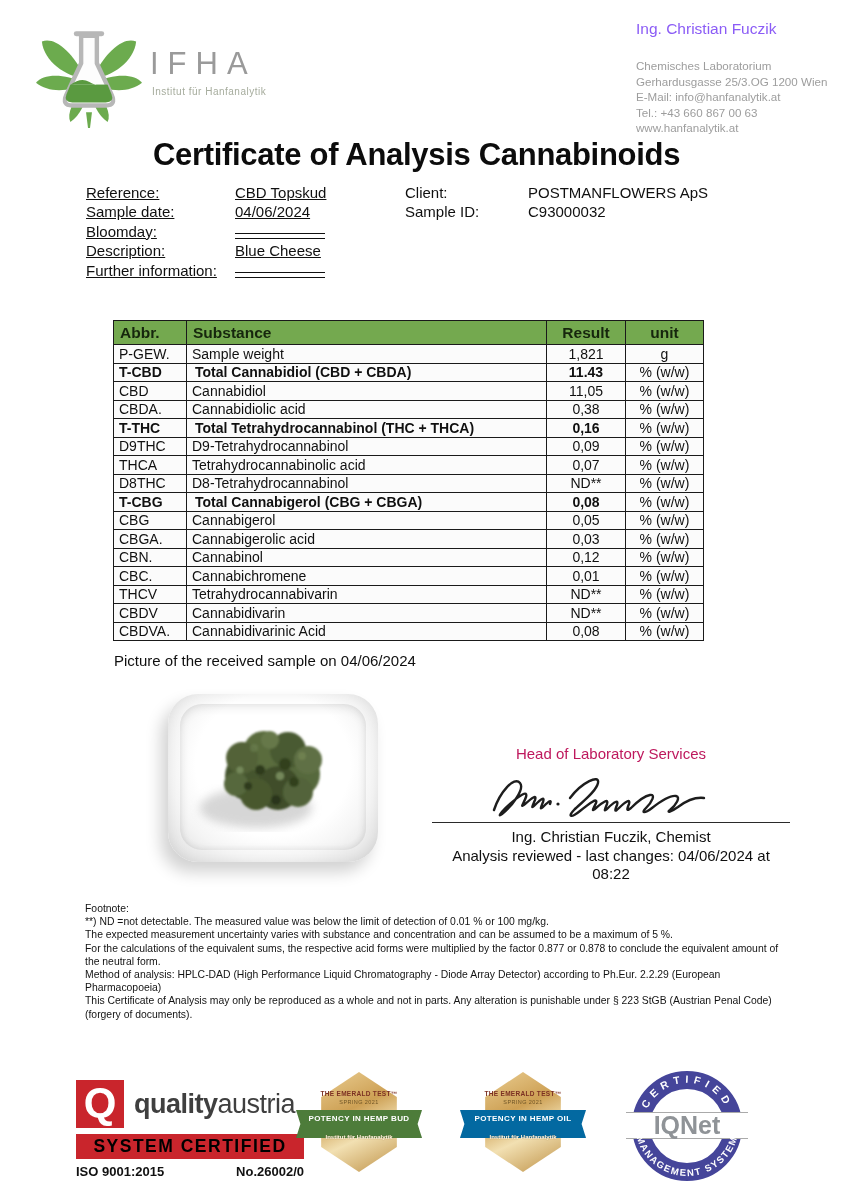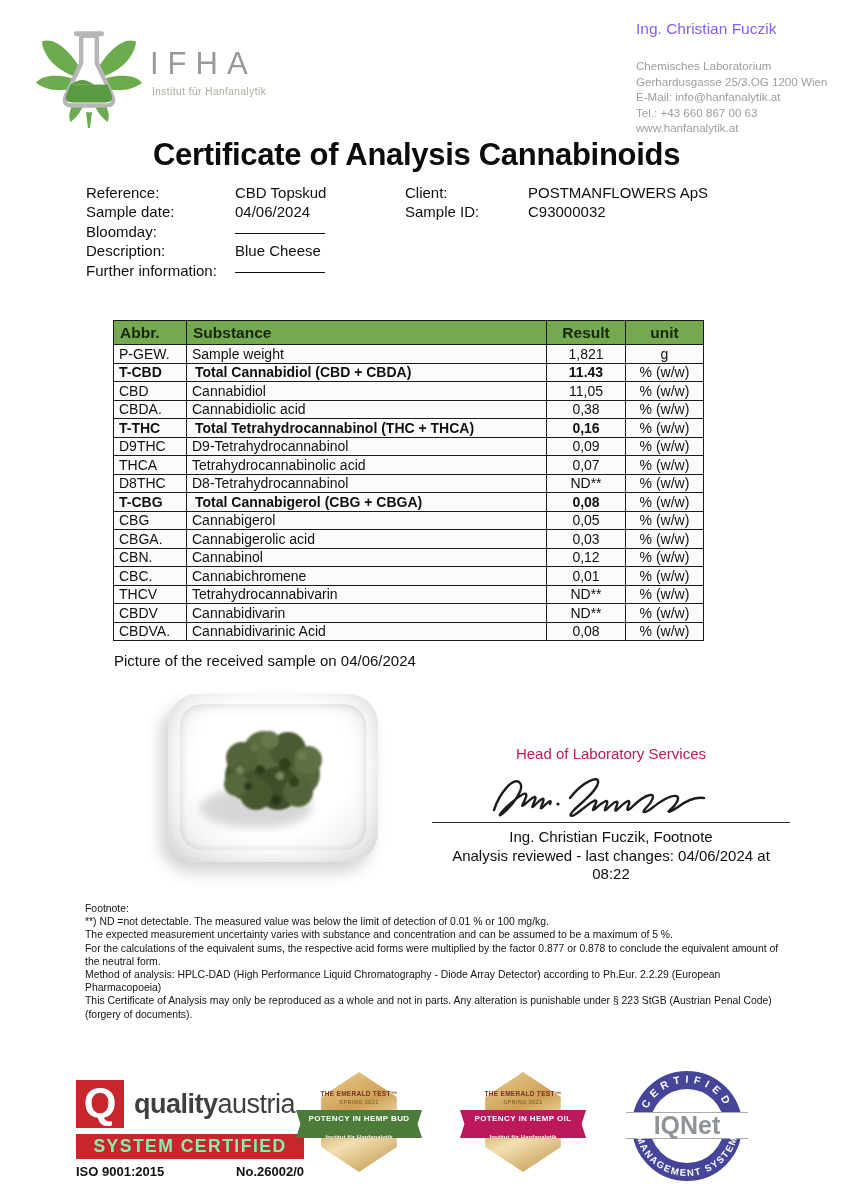--- a/index.html
+++ b/index.html
@@ -13,21 +13,21 @@
   .contact { position:absolute; left:636px; top:20px; width:210px; }
   .contact-name { font-size:15.5px; color:#8b5cf6; margin-bottom:20px; }
   .contact-line { font-size:11.6px; color:#9d9d9d; line-height:15.6px; }
 
   
   .doc-title { position:absolute; left:-8px; top:137px; width:849px; text-align:center;
     font-size:31px; font-weight:800; letter-spacing:-.3px; color:#0c0c0c; }
 
   
   .info-block { position:absolute; font-size:15px; color:#101010; }
-  .info-left  { left:86px;  top:184px; width:300px; }
+  .info-left  { left:86px;  top:184px; width:300px;text-decoration:underline; }
   .info-right { left:405px; top:184px; width:330px; }
   .info-row { display:flex; height:19.4px; align-items:flex-start; }
   .info-left  .lbl { width:149px; flex:none; }
   .info-right .lbl { width:123px; flex:none; }
   .info-row .val { white-space:nowrap; }
 
   
   table.results { position:absolute; left:113px; top:320px; width:590px;
     border-collapse:collapse; table-layout:fixed; }
   table.results col.c1{width:73px} table.results col.c2{width:360px}
@@ -65,38 +65,38 @@
   .footnote { position:absolute; left:85px; top:902px; width:708px; font-size:10.4px;
     line-height:13.2px; color:#131313; }
 
   
   .qa { position:absolute; left:76px; top:1080px; width:228px; }
   .qa-top { display:flex; align-items:center; gap:10px; }
   .qa-q { width:48px; height:48px; background:#c9252c; color:#fff; font-weight:800; font-size:42px;
     line-height:46px; text-align:center; flex:none; }
   .qa-brand { font-size:27px; color:#3f3f3f; letter-spacing:-.5px; white-space:nowrap; }
   .qa-brand b { font-weight:800; }
-  .qa-bar { margin-top:6px; height:25px; background:#c9252c; color:#86efac; font-weight:800;
+  .qa-bar { margin-top:6px; height:25px; background:#c9252c; color:#000000; font-weight:800;
     font-size:17.5px; letter-spacing:1.5px; line-height:25px; text-align:center; }
   .qa-iso { display:flex; justify-content:space-between; margin-top:5px; font-weight:700; font-size:13px; color:#111; }
 
   .emerald { position:absolute; width:130px; height:112px; }
   .em-bud { left:294px; top:1072px; } .em-oil { left:458px; top:1072px; }
   .hex { position:absolute; left:22px; top:0; width:86px; height:100px;
     background:linear-gradient(155deg,#ecd095 0%,#cda054 38%,#f2e0b2 62%,#bc8e42 100%);
     clip-path:polygon(50% 0,94% 25%,94% 75%,50% 100%,6% 75%,6% 25%); }
   .hex-top { position:absolute; left:0; top:18px; width:130px; text-align:center;
     font-size:6.5px; font-weight:700; color:#7c3023; letter-spacing:.3px; }
   .hex-season { position:absolute; left:0; top:27px; width:130px; text-align:center;
     font-size:5.5px; color:#6f5526; letter-spacing:.4px; }
   .ribbon { position:absolute; left:2px; right:2px; top:38px; height:28px; color:#fff;
     font-size:8px; font-weight:700; letter-spacing:.4px; line-height:17px; text-align:center;
     clip-path:polygon(0 0,100% 0,96.5% 50%,100% 100%,0 100%,3.5% 50%);
     box-shadow:0 1px 2px rgba(0,0,0,.25); }
-  .em-bud .ribbon { background:#4d7c3a; } .em-oil .ribbon { background:#be185d; }
+  .em-bud .ribbon { background:#4d7c3a; } .em-oil .ribbon { background:#0369a1; }
   .hex-sub { position:absolute; left:0; top:62px; width:130px; text-align:center;
     font-size:6px; font-weight:700; color:#fff8e8; text-shadow:0 0 1px rgba(120,80,20,.8); }
 
   .iqnet { position:absolute; left:622px; top:1060px; }
 </style>
 </head>
 <body>
 
 <div class="page">
 
@@ -322,21 +322,21 @@
   </div>
 
   <div class="sig-block">
     <div class="sig-heading">Head of Laboratory Services</div>
     <svg class="sig-art" width="250" height="58" viewBox="0 0 250 58">
       <path d="M8,46 C14,28 28,12 34,19 C39,25 26,42 16,50 C11,54 15,48 24,40 C34,31 42,26 40,33 C38,39 33,45 39,40 C46,34 51,30 49,36 C47,41 44,46 49,41 C55,35 59,32 57,38 C55,43 53,47 58,42 C63,37 66,35 64,40" fill="none" stroke="#1d1d1d" stroke-width="2.4" stroke-linecap="round"></path>
       <circle cx="72" cy="40" r="1.6" fill="#1d1d1d"></circle>
       <path d="M84,34 C96,18 114,10 112,19 C110,28 96,38 88,46 C82,52 84,55 94,47 C104,39 112,33 110,39 C108,44 104,49 110,44 C117,38 123,34 121,40 C119,45 117,49 122,44 C128,38 133,35 131,41 C129,46 128,49 133,44 C139,38 145,34 143,40 C141,45 140,48 145,44 C151,38 158,32 164,31 C170,30 166,38 160,44 C155,49 158,50 166,44 C175,37 184,31 190,32 C195,33 190,41 184,46 C180,49 185,48 192,43 C200,37 210,33 218,34" fill="none" stroke="#1d1d1d" stroke-width="2.4" stroke-linecap="round"></path>
     </svg>
     <hr class="sig-rule">
-    <div class="sig-name">Ing. Christian Fuczik, Footnote</div>
+    <div class="sig-name">Ing. Christian Fuczik, Chemist</div>
     <div class="sig-review">Analysis reviewed - last changes: 04/06/2024 at</div>
     <div class="sig-review">08:22</div>
   </div>
 
   <div class="footnote" id="footnote-block">
       <div>Footnote:</div>
       <div>**) ND =not detectable. The measured value was below the limit of detection of 0.01 % or 100 mg/kg.</div>
       <div>The expected measurement uncertainty varies with substance and concentration and can be assumed to be a maximum of 5 %.</div>
       <div>For the calculations of the equivalent sums, the respective acid forms were multiplied by the factor 0.877 or 0.878 to conclude the equivalent amount of the neutral form.</div>
       <div>Method of analysis: HPLC-DAD (High Performance Liquid Chromatography - Diode Array Detector) according to Ph.Eur. 2.2.29 (European Pharmacopoeia)</div>

